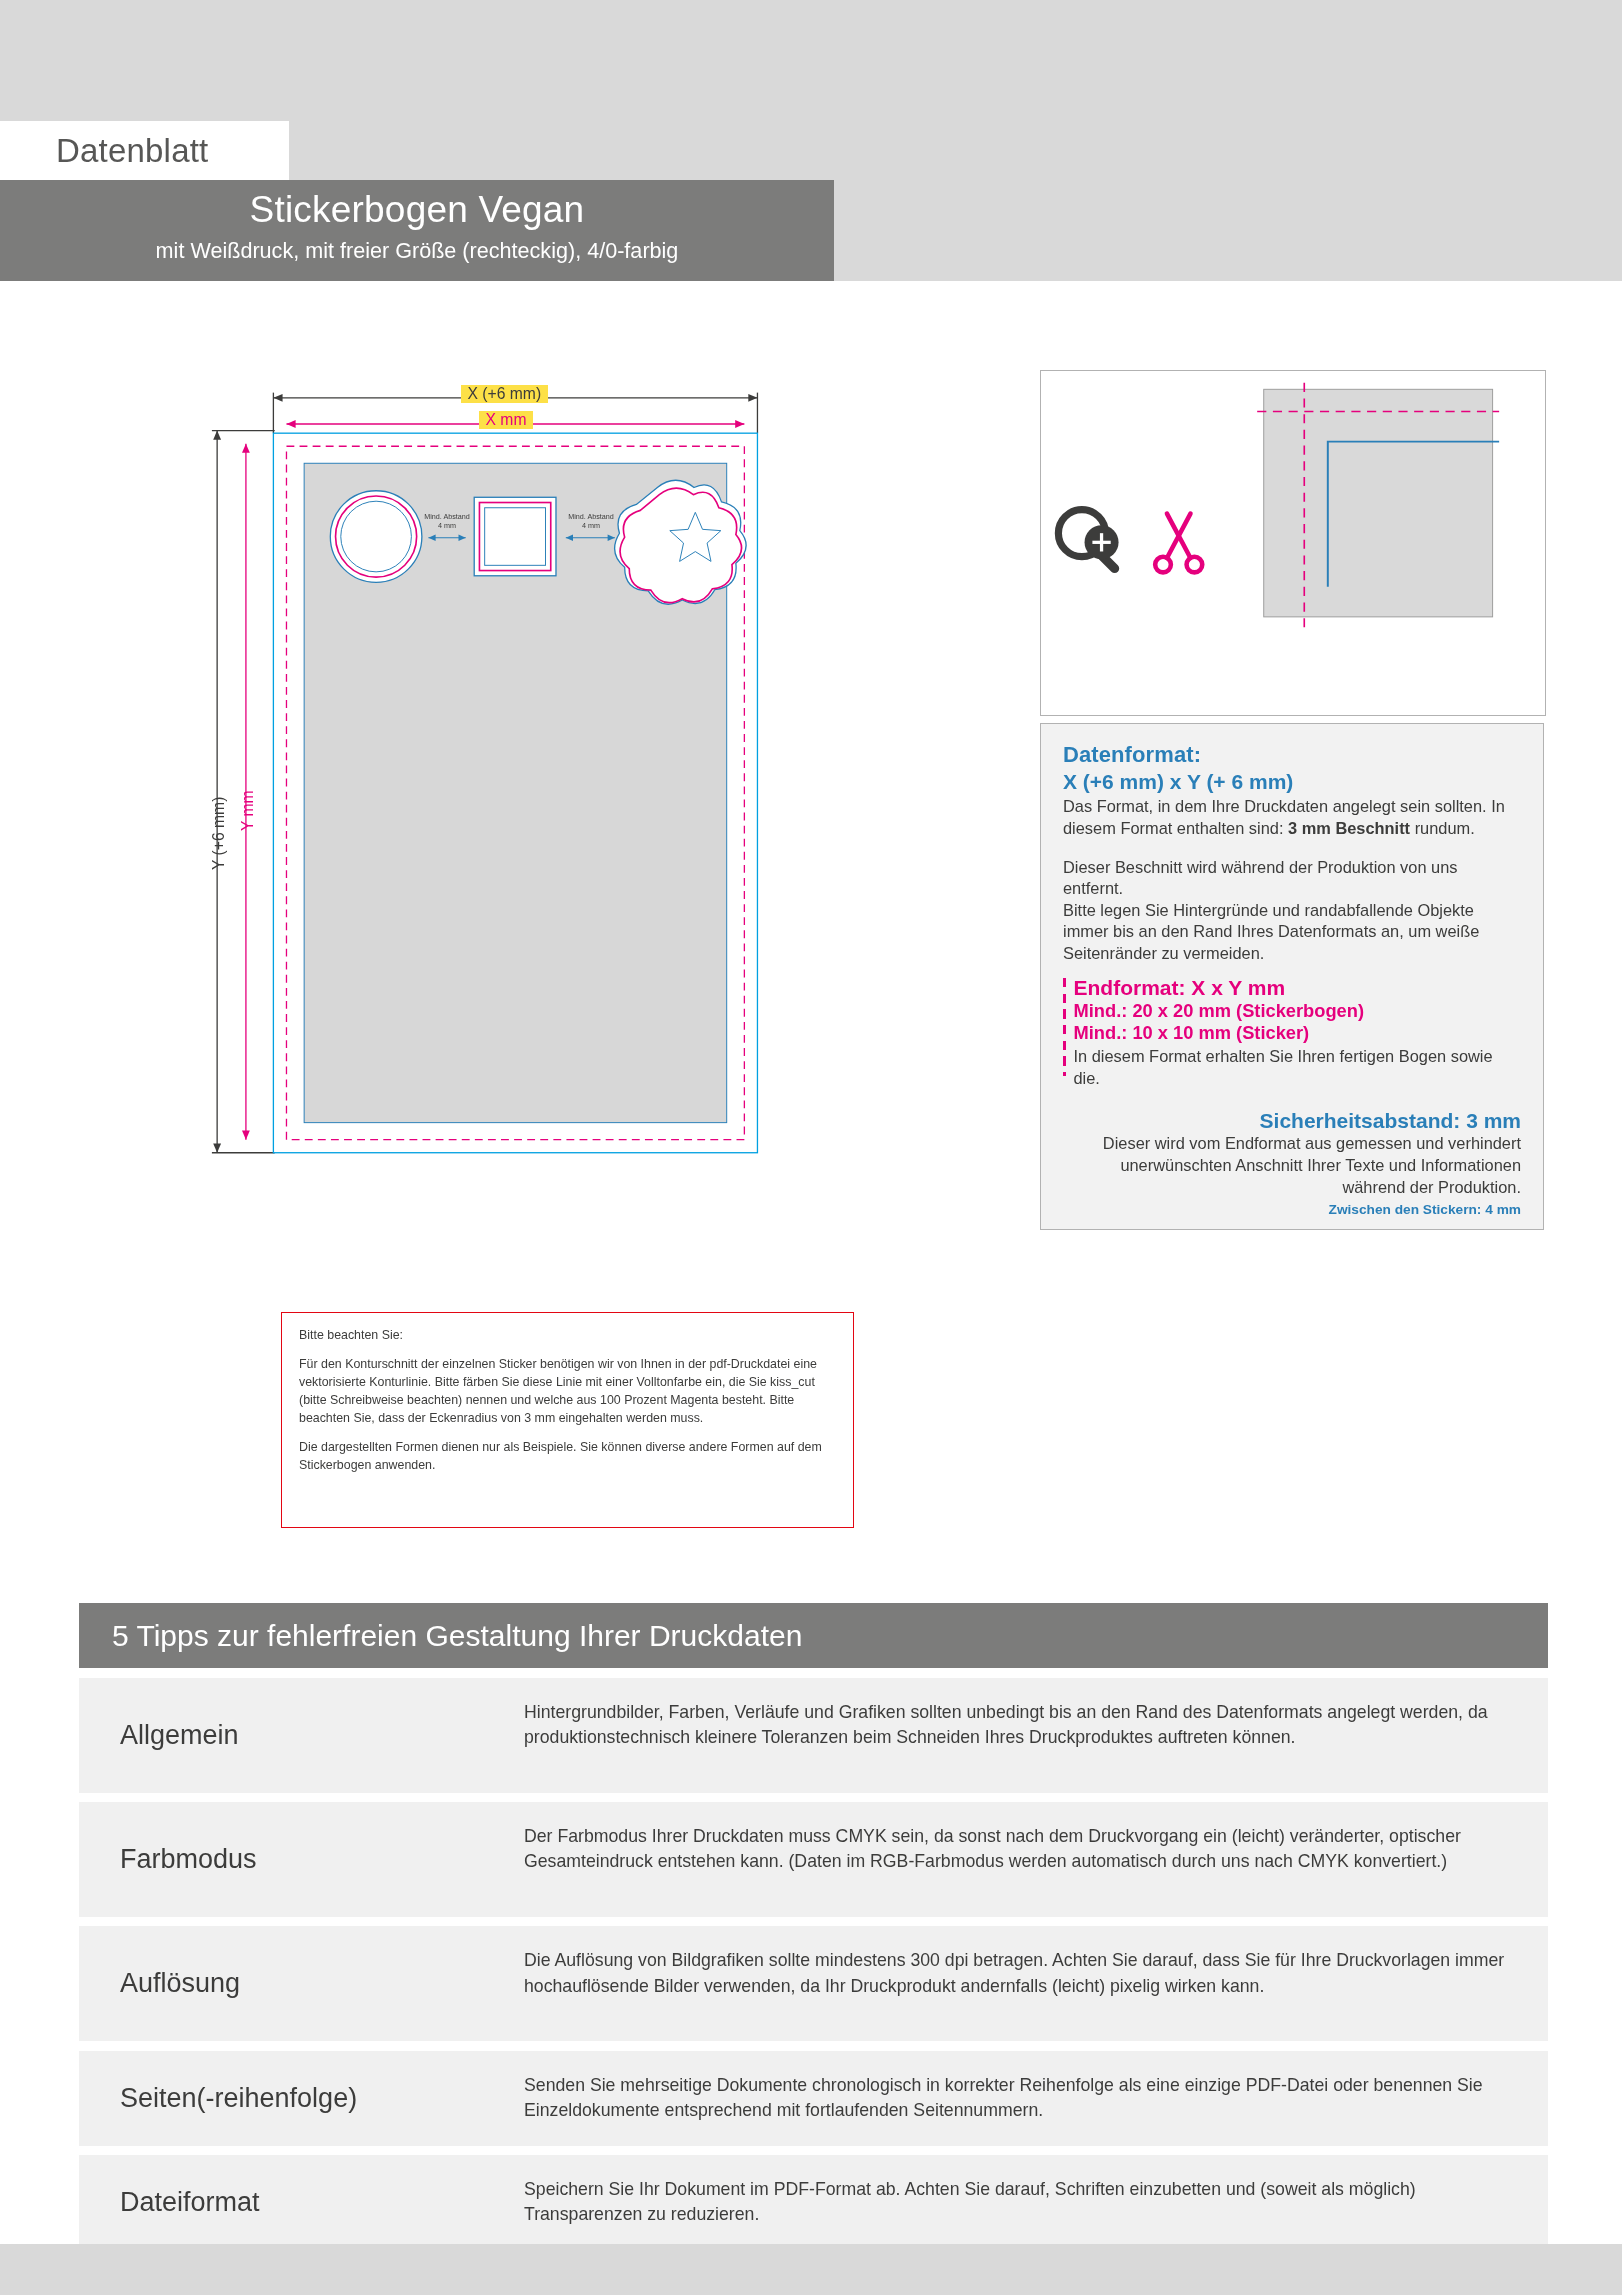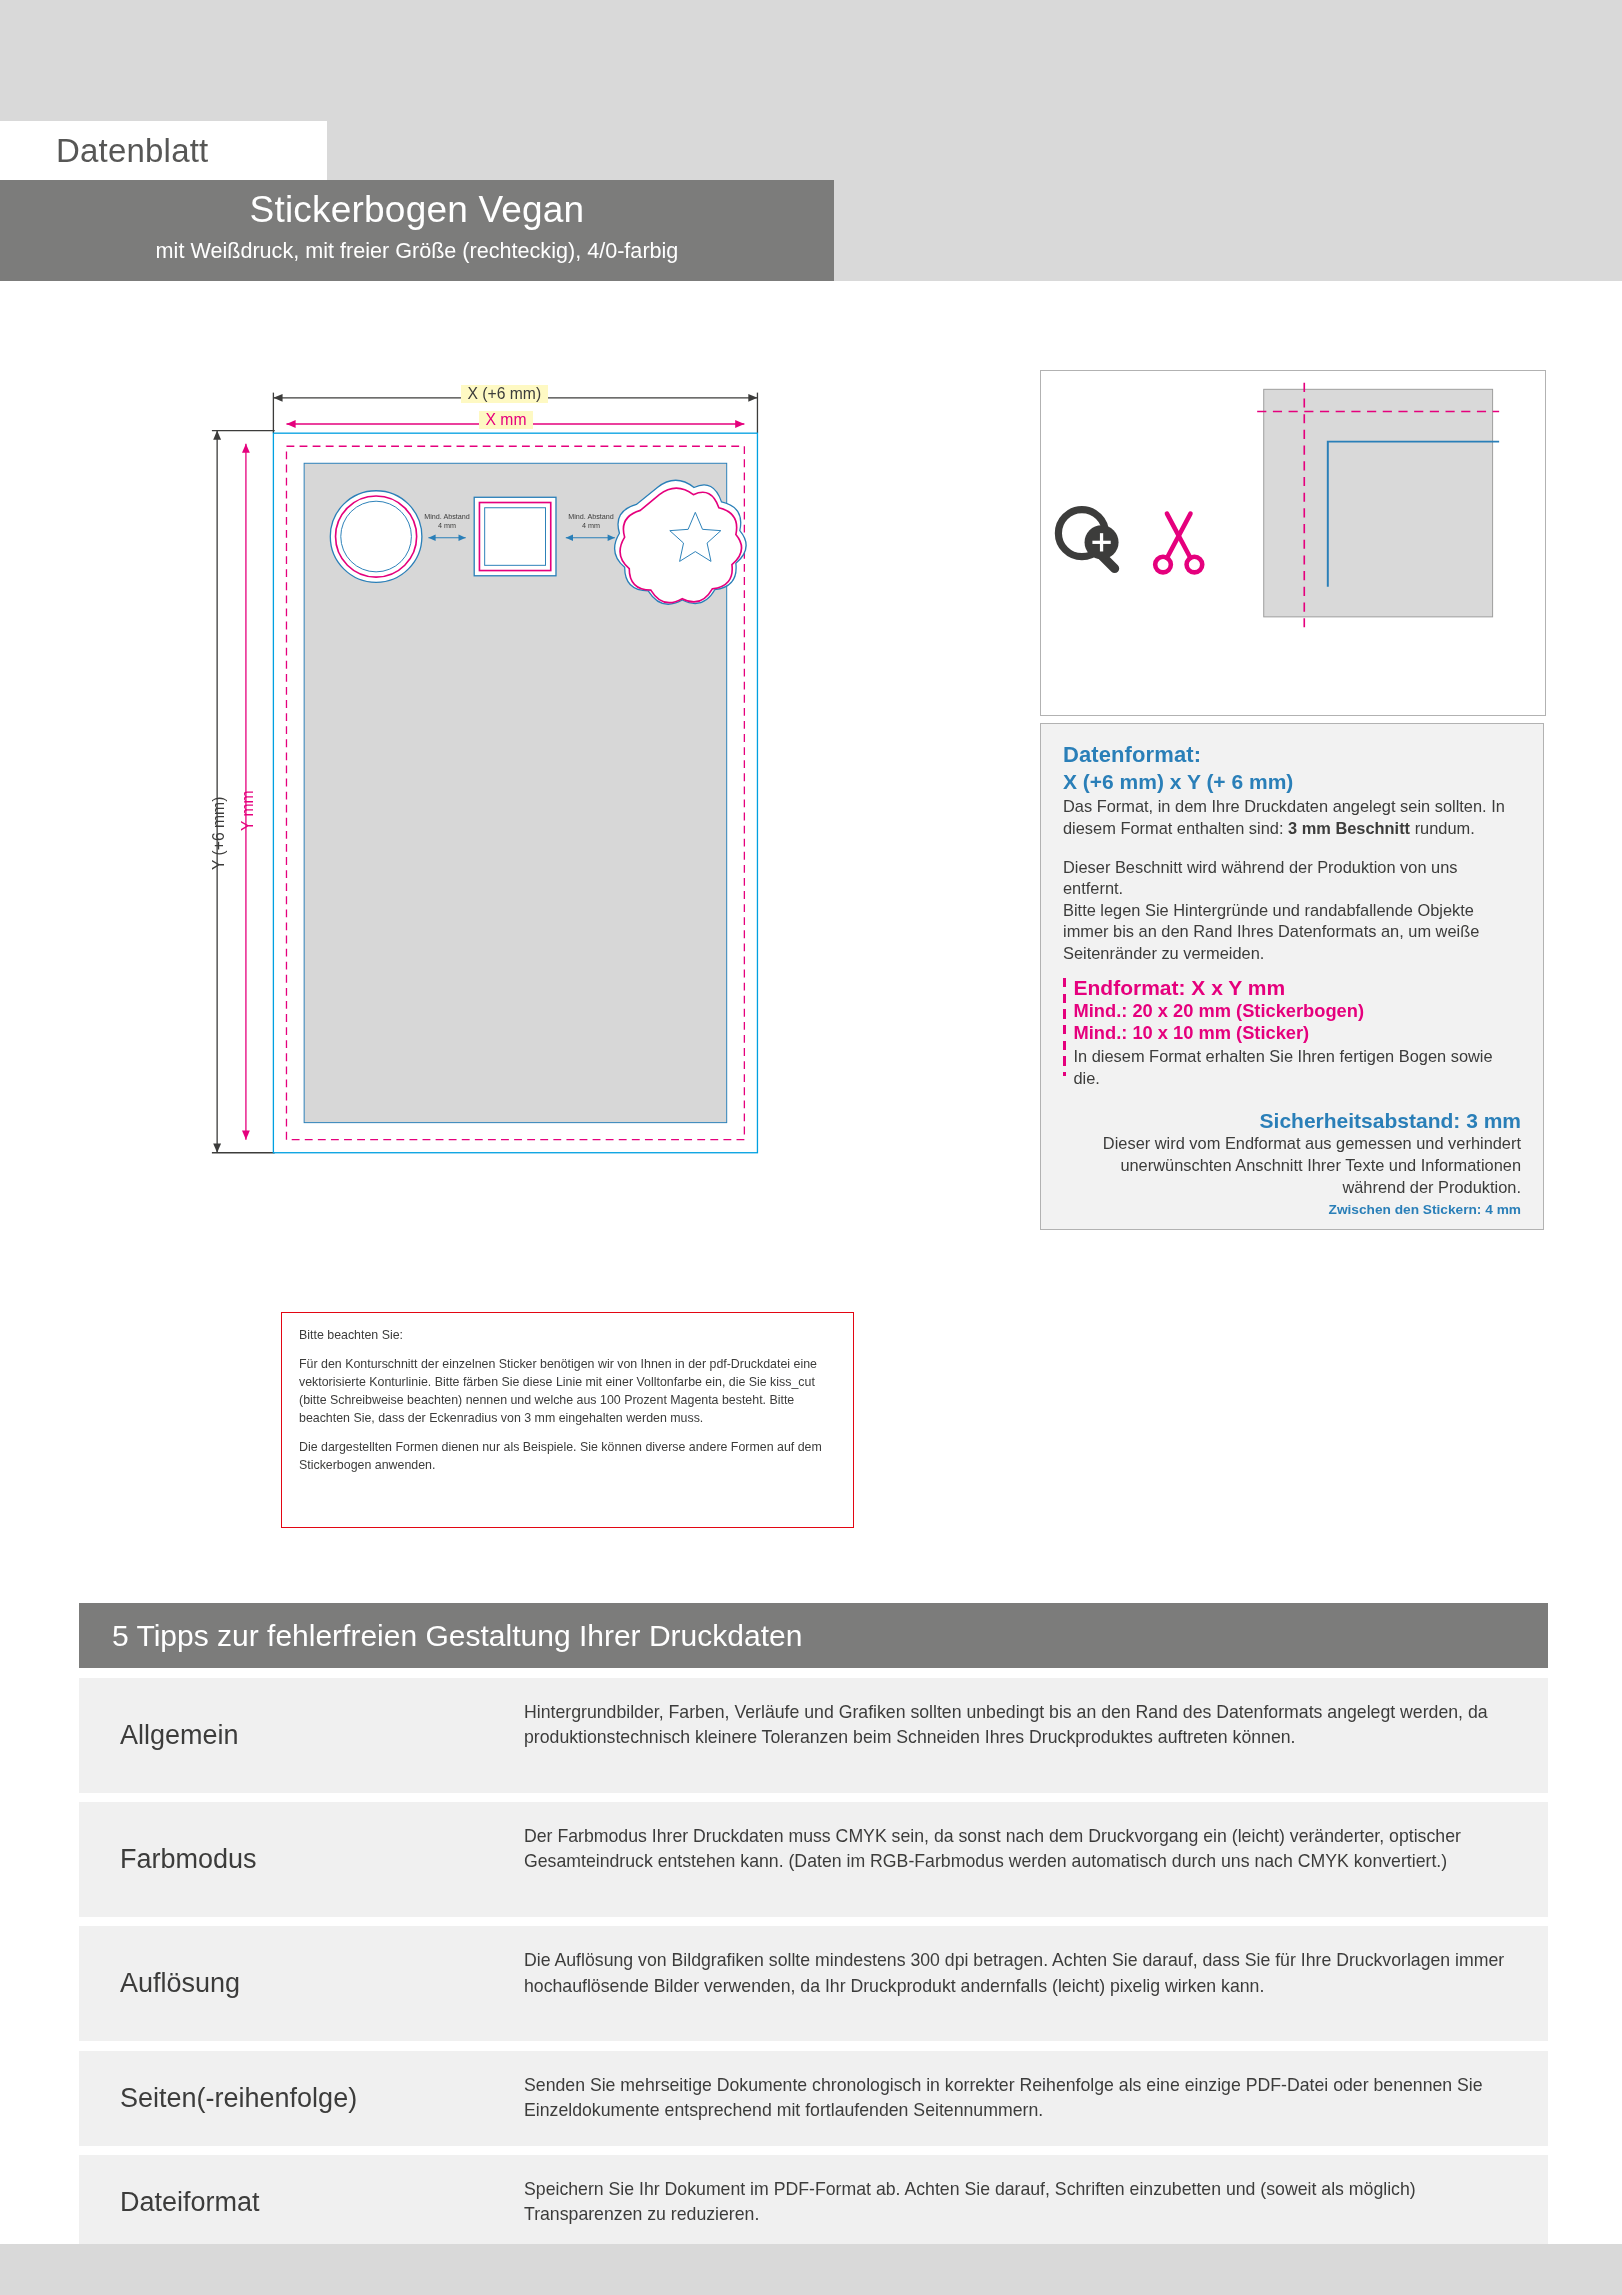--- a/index.html
+++ b/index.html
@@ -7,39 +7,39 @@
     width:1623px;height:2295px;
     background:#ffffff;
     font-family:"Liberation Sans", sans-serif;
     color:#3c3c3b;
     position:relative;
     overflow:hidden;
   }
   
   .top-strip{position:absolute;left:0;top:0;width:1623px;height:281px;background:#d9d9d9;}
   .datenblatt-tab{
-    position:absolute;left:0;top:121px;width:327px;height:59px;background:#ffffff;
+    position:absolute;left:0;top:121px;width:289px;height:59px;background:#ffffff;
     display:flex;align-items:center;
   }
   .datenblatt-tab span{padding-left:56px;font-size:33px;color:#575756;letter-spacing:0.2px;}
   .title-band{
     position:absolute;left:0;top:180px;width:834px;height:101px;background:#7c7c7b;
     color:#ffffff;
   }
   .title-main{
     position:absolute;left:0;top:9.2px;width:834px;text-align:center;
     font-size:37px;font-weight:400;letter-spacing:0.2px;
   }
   .title-sub{
     position:absolute;left:0;top:58px;width:834px;text-align:center;
     font-size:21.6px;font-weight:400;
   }
   
   .diagram{position:absolute;left:196px;top:373px;width:648px;height:870px;}
-  .dim-top-label{position:absolute;font-size:15.7px;color:#3c3c3b;background:#fef9c3;padding:0 6.5px;}
+  .dim-top-label{position:absolute;font-size:15.7px;color:#3c3c3b;background:#fde047;padding:0 6.5px;}
   .vlabel{
     position:absolute;font-size:15.7px;color:#3c3c3b;
     transform:rotate(-90deg);transform-origin:left top;white-space:nowrap;
   }
   .vlabel.magenta{color:#e5007d;}
   .shape-dist{
     position:absolute;font-size:7.2px;color:#3c3c3b;text-align:center;line-height:1.25;
   }
   
   .note-box{

